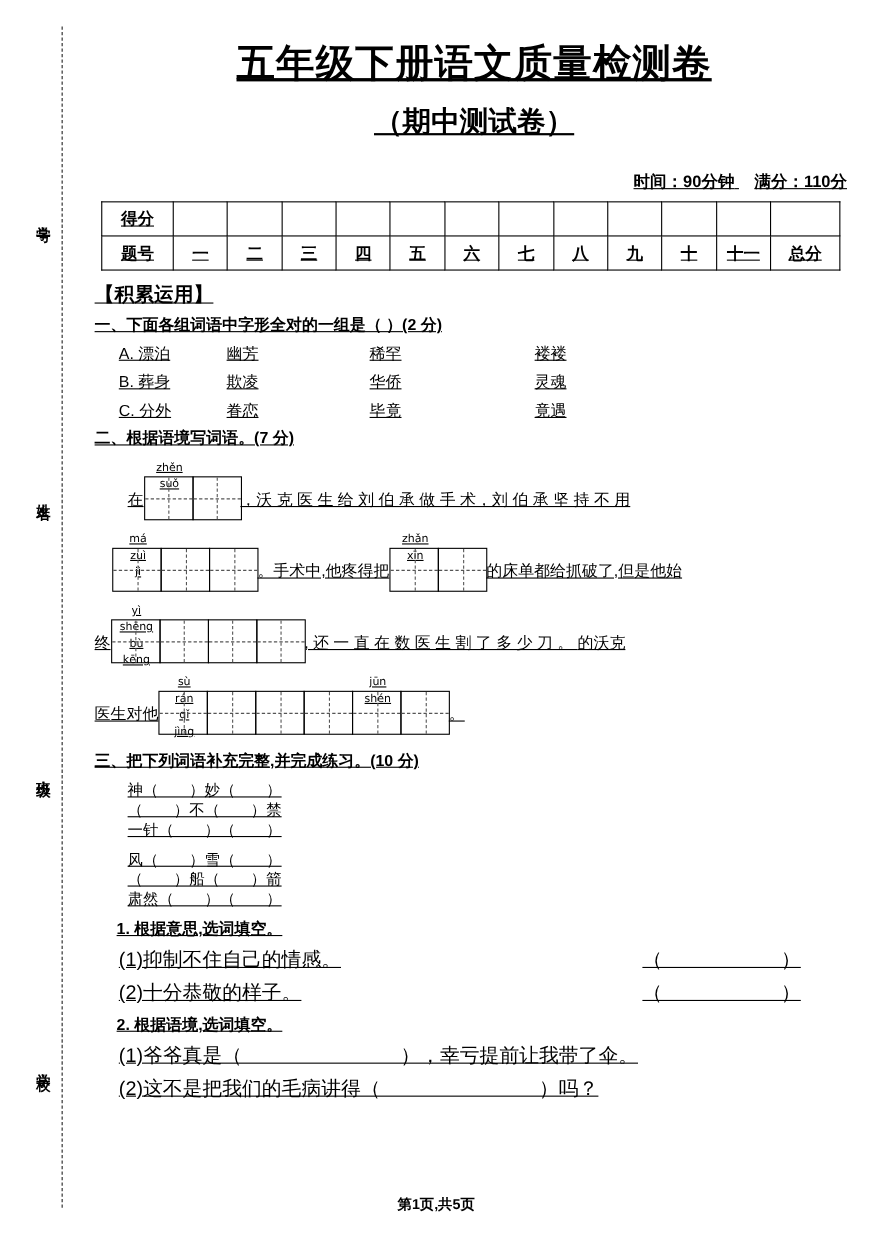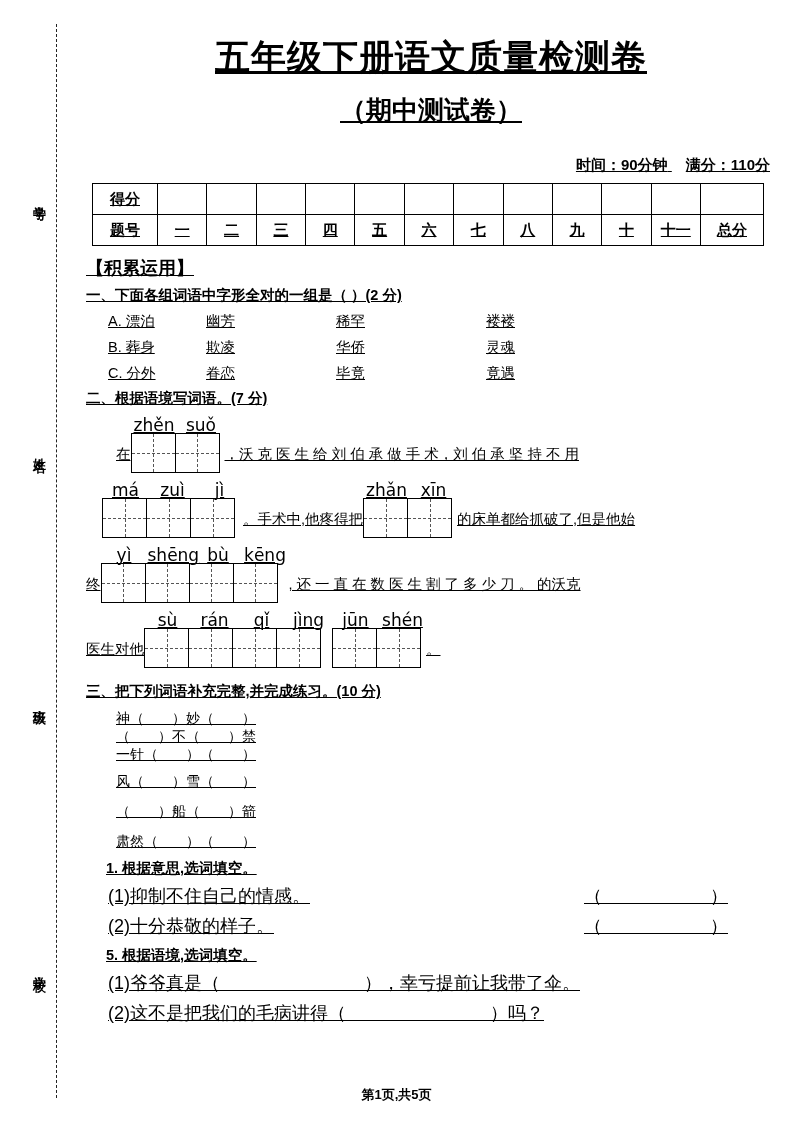--- a/index.html
+++ b/index.html
@@ -130,24 +130,25 @@
     font-size: 14.5px;
     font-family: "Liberation Sans", "DejaVu Sans", sans-serif;
     margin-top: 10px;
     white-space: nowrap;
   }
   .txt { padding-bottom: 9px; }
   .txt.sp { letter-spacing: 4px; }
   .grid-wrap { display: inline-block; }
   .pinyin-row {
     display: flex;
-    font-size: 17px;
+    font-size: 10px;
     height: 15px;
     line-height: 15px;
     font-family: "DejaVu Sans", sans-serif;
+    flex-direction: column;
   }
   .pinyin-row .p {
     width: 47px;
     text-align: center;
   }
   .grid-row { display: flex; }
   .cell {
     width: 45px;
     height: 40px;
     border: 1px solid #000;
@@ -431,37 +432,37 @@
       <span class="txt">。</span>
     </div>
 
     <div class="q-head" style="margin-top:14px;">三、把下列词语补充完整,并完成练习。(10 分)</div>
 
     <div class="fill-row" style="padding-left:30px;">
       <span class="seg" style="width:190px;">神（　　）妙（　　）</span>
       <span class="seg" style="width:170px;">（　　）不（　　）禁</span>
       <span class="seg">一针（　　）（　　）</span>
     </div>
-    <div class="fill-row" style="padding-left:30px;gap:12px;">
+    <div class="fill-row" style="padding-left:30px;">
       <span class="seg" style="width:190px;">风（　　）雪（　　）</span>
       <span class="seg" style="width:170px;">（　　）船（　　）箭</span>
       <span class="seg">肃然（　　）（　　）</span>
     </div>
 
     <div class="sub-q" style="padding-left:20px;">1. 根据意思,选词填空。</div>
     <div class="sub-item">
       <span class="t">(1)抑制不住自己的情感。</span>
       <span class="paren">（　　　　　　）</span>
     </div>
     <div class="sub-item">
       <span class="t">(2)十分恭敬的样子。</span>
       <span class="paren">（　　　　　　）</span>
     </div>
 
-    <div class="sub-q" style="padding-left:20px;">5. 根据语境,选词填空。</div>
+    <div class="sub-q" style="padding-left:20px;">2. 根据语境,选词填空。</div>
     <div class="sub-item">
       <span class="t">(1)爷爷真是（　　　　　　　　），幸亏提前让我带了伞。</span>
     </div>
     <div class="sub-item">
       <span class="t">(2)这不是把我们的毛病讲得（　　　　　　　　）吗？</span>
     </div>
 
   </div>
 
   <div class="footer">第1页,共5页</div>

